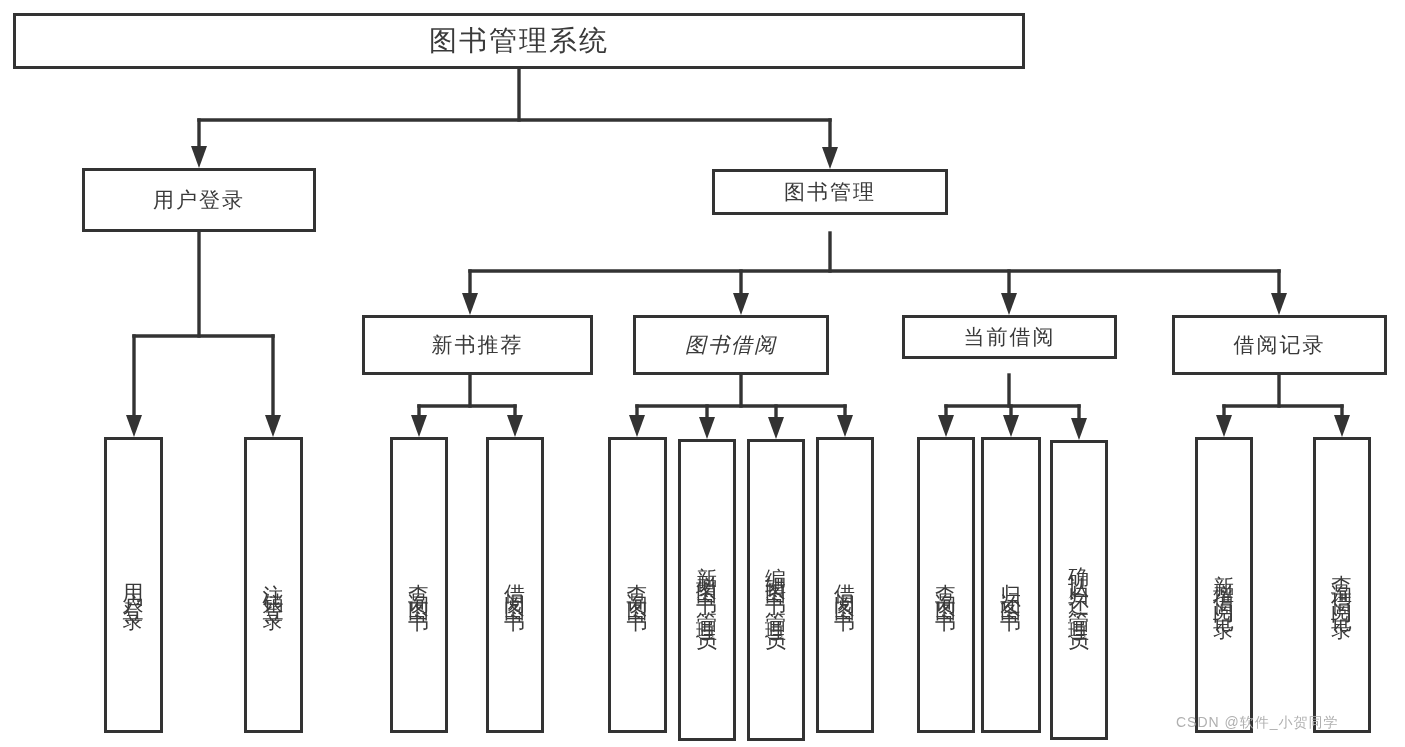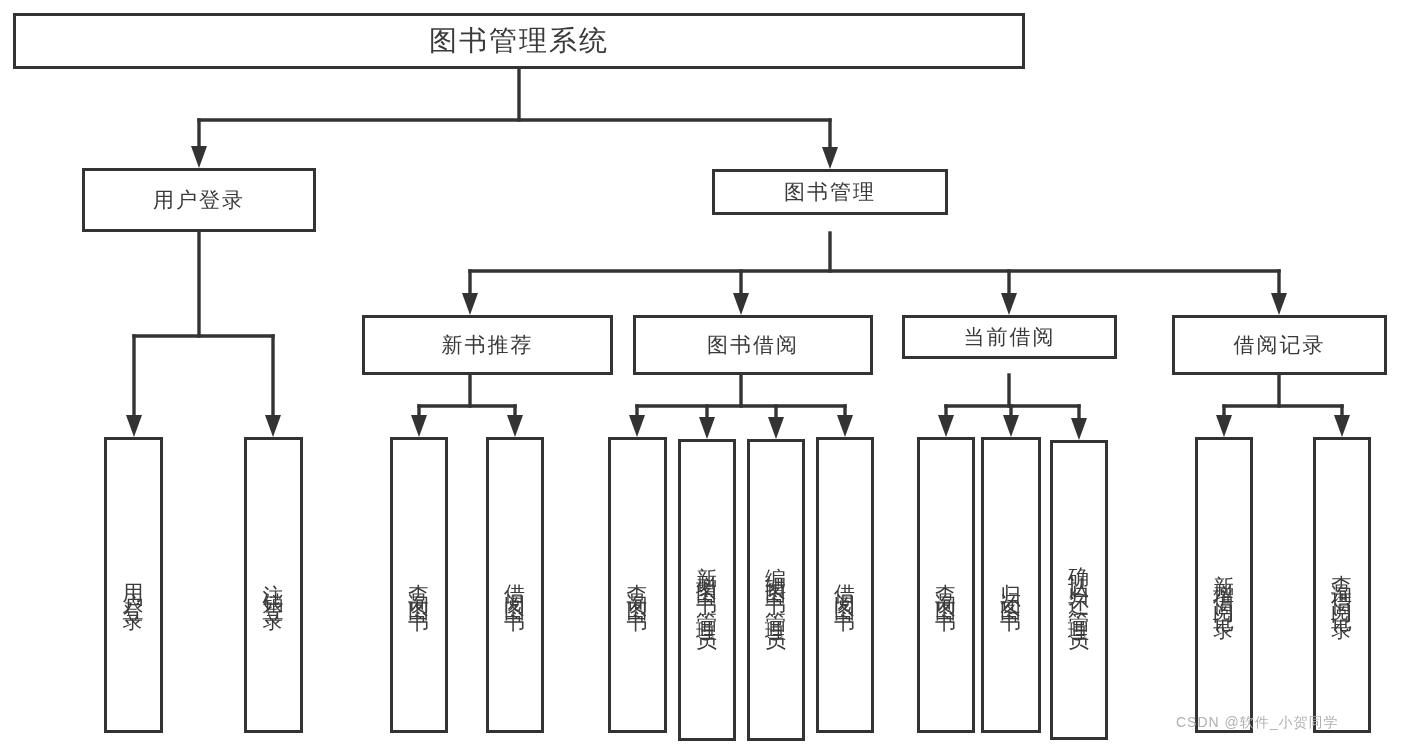--- a/index.html
+++ b/index.html
@@ -135,24 +135,24 @@
     <span>图书管理系统</span>
   </div>
 
   <div class="node h-node" style="left:82px;top:168px;width:234px;height:64px;">
     <span>用户登录</span>
   </div>
   <div class="node h-node" style="left:712px;top:169px;width:236px;height:46px;">
     <span>图书管理</span>
   </div>
 
-  <div class="node h-node" style="left:362px;top:315px;width:251px;height:60px;">
+  <div class="node h-node" style="left:362px;top:315px;width:231px;height:60px;">
     <span>新书推荐</span>
   </div>
-  <div class="node h-node" style="left:633px;top:315px;width:240px;height:60px;">
+  <div class="node h-node" style="left:633px;top:315px;width:196px;height:60px;font-style:italic;">
     <span>图书借阅</span>
   </div>
   <div class="node h-node" style="left:902px;top:315px;width:215px;height:44px;font-family:Liberation Mono, monospace;">
     <span>当前借阅</span>
   </div>
   <div class="node h-node" style="left:1172px;top:315px;width:215px;height:60px;">
     <span>借阅记录</span>
   </div>
 
   <div class="node v-node" style="left:104px;top:437px;width:59px;height:296px;">

